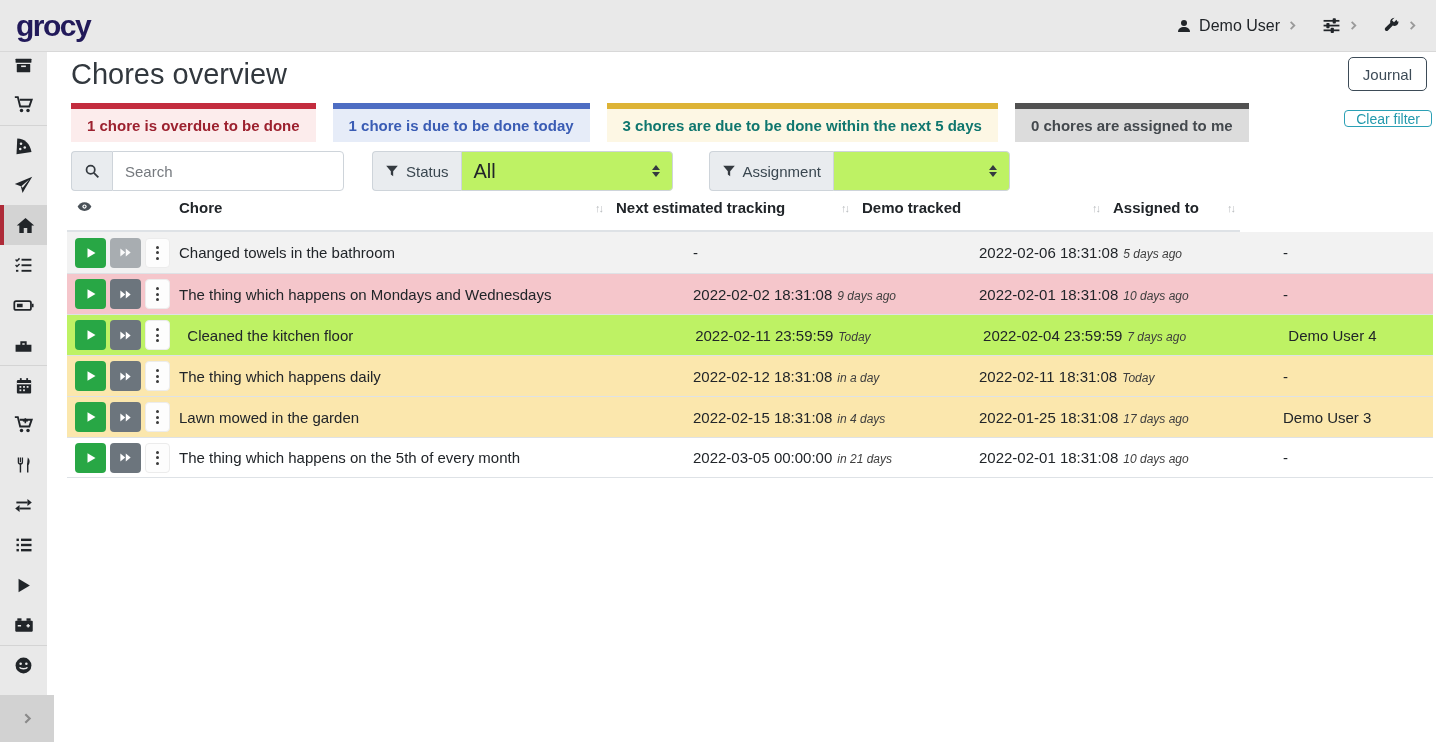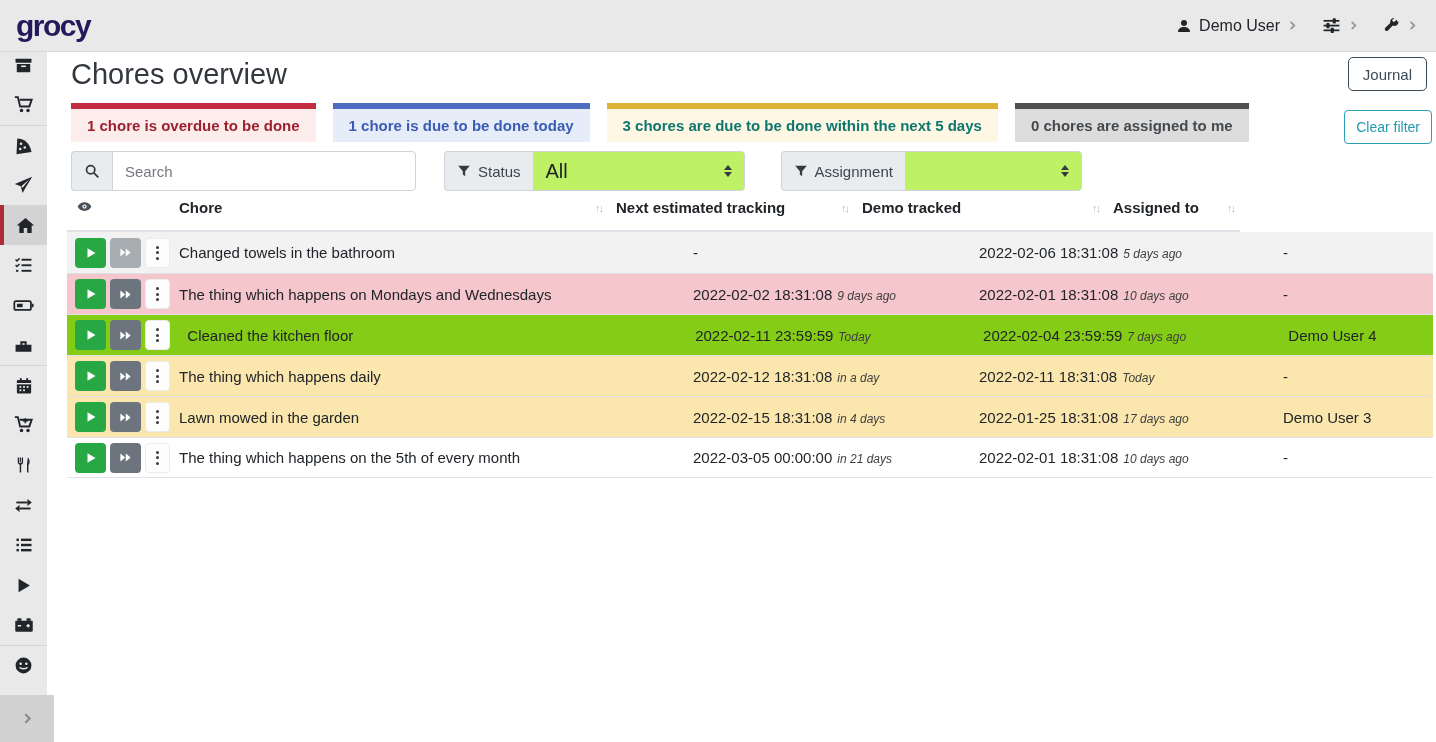--- a/index.html
+++ b/index.html
@@ -24,27 +24,27 @@
   .sidebar-bottom { position:absolute; bottom:0; left:0; width:54px; height:47px; background:#d2d2d2; display:flex; align-items:center; justify-content:center; color:#8a8a8a; cursor:pointer; }
 
   
   .content { position:absolute; top:45px; left:54px; width:1382px; bottom:0; background:#fff; }
   .page-header { position:relative; padding:11px 0 0 17px; }
   .page-title { font-size:29px; font-weight:500; color:#32383e; line-height:36px; }
   .btn-journal { position:absolute; right:9px; top:12px; height:34px; padding:0 14px; background:#fff; border:1px solid #3d4b57; border-radius:5px; color:#3d4b57; font-size:15px; font-family:inherit; cursor:pointer; }
 
   .banners-row { position:relative; margin:11px 3px 0 17px; display:flex; gap:17px; }
   .banner { border-top:6px solid #999; padding:8px 16px; font-size:15px; font-weight:700; text-align:center; white-space:nowrap; cursor:pointer; }
-  .btn-clear-filter { position:absolute; right:1px; top:7px; height:34px; padding:0 11px; background:#fff; border:1px solid #2ba0b5; border-radius:4px; color:#2399ad; font-size:14px; font-family:inherit; cursor:pointer; }
+  .btn-clear-filter { position:absolute; right:1px; top:7px; height:17px; padding:0 11px; background:#fff; border:1px solid #2ba0b5; border-radius:4px; color:#2399ad; font-size:14px; font-family:inherit; cursor:pointer; }
 
   .filters-row { margin:9px 0 0 17px; display:flex; align-items:center; }
   .input-group { display:flex; height:40px; }
   .input-addon { background:#e9ecef; border:1px solid #ced4da; border-right:none; border-radius:4px 0 0 4px; display:flex; align-items:center; gap:7px; padding:0 12px; color:#343a40; font-size:15px; }
   .addon-label { color:#3a4750; }
-  .search-input { width:304px; border:1px solid #ced4da; border-radius:0 4px 4px 0; padding:0 12px; font-size:15px; font-family:inherit; color:#495057; outline:none; }
+  .search-input { width:232px; border:1px solid #ced4da; border-radius:0 4px 4px 0; padding:0 12px; font-size:15px; font-family:inherit; color:#495057; outline:none; }
   .search-input::placeholder { color:#75797e; }
   .fakeselect { border:1px solid #ced4da; border-radius:0 4px 4px 0; background:#bef264; display:flex; align-items:center; justify-content:space-between; padding:4px 12px; font-size:20px; color:#212529; cursor:pointer; }
   .sel-status { width:212px; }
   .sel-assign { width:177px; }
   .caret-updown { display:inline-flex; flex-direction:column; gap:2px; }
   .caret-updown i { width:0; height:0; border-left:4px solid transparent; border-right:4px solid transparent; }
   .caret-updown .up { border-bottom:5px solid #343a40; }
   .caret-updown .down { border-top:5px solid #343a40; }
   .gap1 { width:28px; } .gap2 { width:36px; }
 
@@ -456,21 +456,21 @@
     </div>
     <div class="td td-chore">The thing which happens on Mondays and Wednesdays</div>
     <div class="td td-next">
       <span>2022-02-02 18:31:08</span><span class="rel">9 days ago</span>
     </div>
     <div class="td td-last">
       <span>2022-02-01 18:31:08</span><span class="rel">10 days ago</span>
     </div>
     <div class="td td-assigned">-</div>
   </div>
-        <div class="tr" style="background: #84cc16; gap: 12px;">
+        <div class="tr" style="background: #bef264; gap: 12px;">
     <div class="td td-actions">
       <button class="btn-track">
         <span class="icon">
                 <svg width="12" height="12" viewBox="0 0 24 24" fill="#fff">
                   <path d="M5 2.5l16 9.5-16 9.5z"></path>
                 </svg>
               </span>
       </button>
       <button class="btn-skip">
         <span class="icon">

